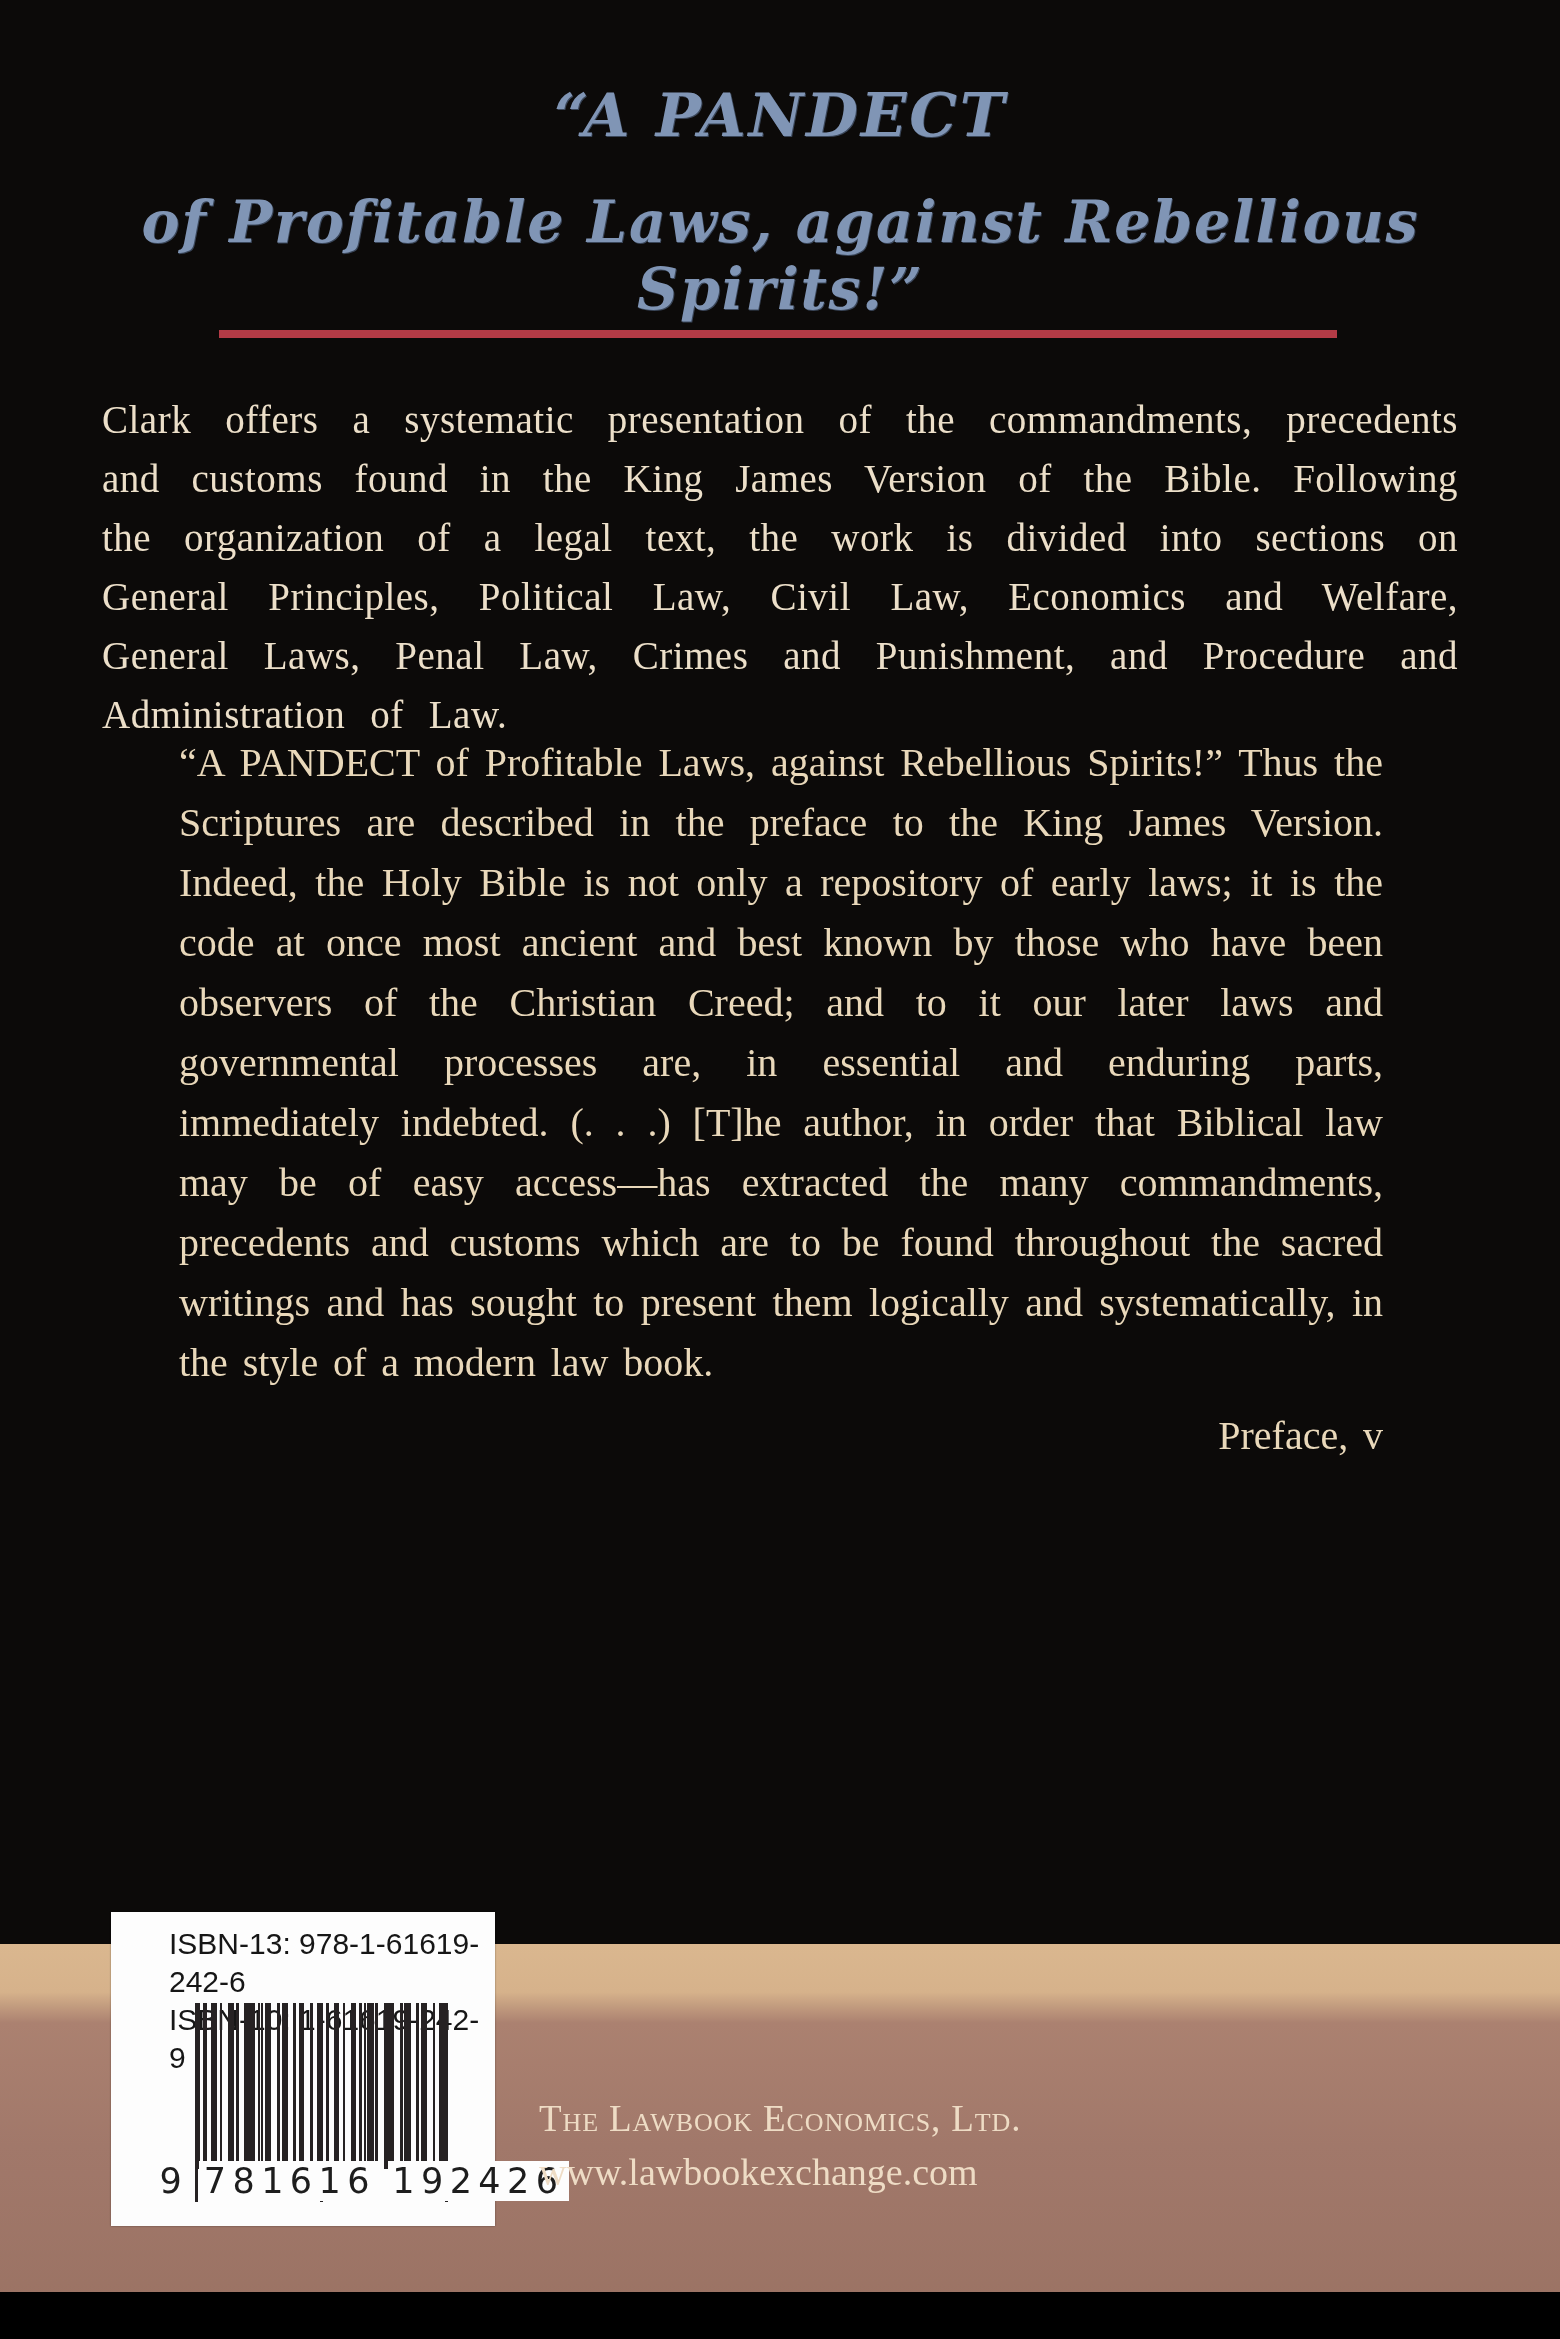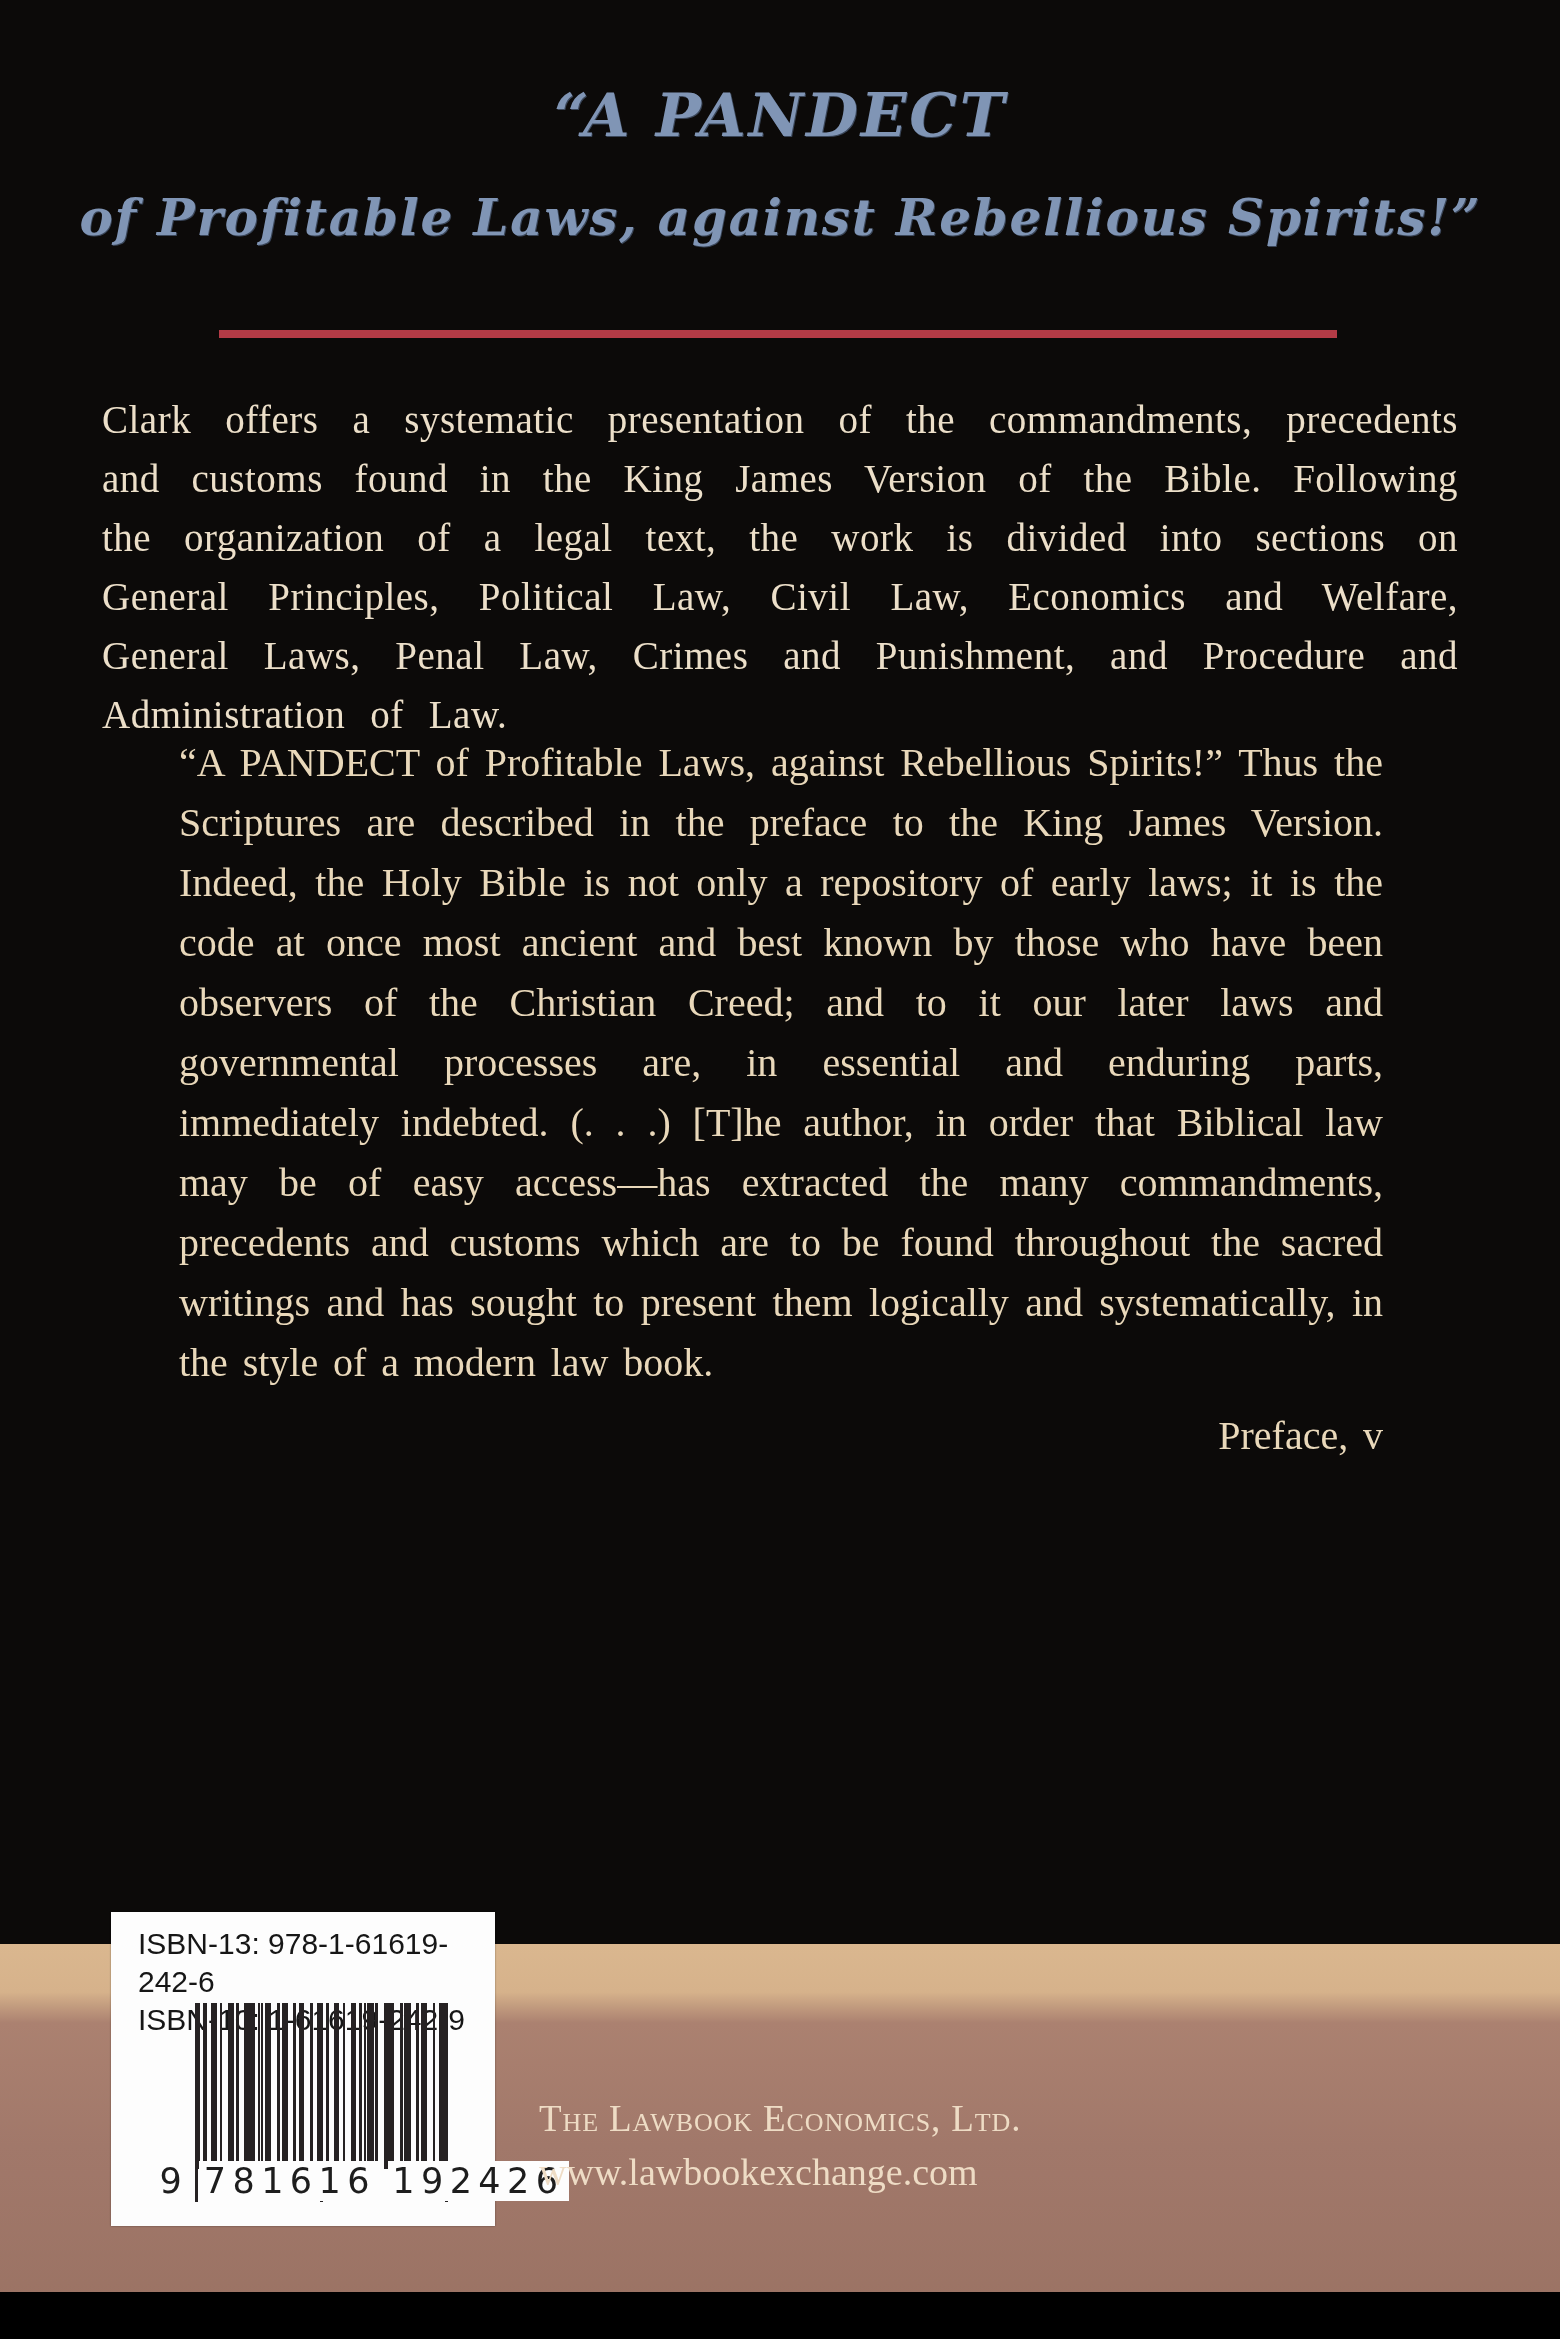--- a/index.html
+++ b/index.html
@@ -22,21 +22,21 @@
     font-style: italic;
     font-weight: bold;
   }
   .title-line1 {
     font-size: 60px;
     letter-spacing: 2.7px;
     text-shadow: 0.9px 0.9px 0 #3a4659;
   }
   .title-line2 {
     margin-top: 38px;
-    font-size: 50px;
+    font-size: 57px;
     letter-spacing: 1.8px;
     text-shadow: 0.9px 0.9px 0 #3a4659;
   }
 
   
   .red-rule {
     position: absolute;
     top: 330px;
     left: 219px;
     width: 1118px;
@@ -96,21 +96,21 @@
     width: 384px;
     height: 314px;
     background: #fdfdfd;
     box-shadow: 0 0 1.8px rgba(0,0,0,0.4);
   }
   .isbn-line {
     font-family: "Liberation Sans", sans-serif;
     color: #161616;
     font-size: 30px;
     line-height: 38px;
-    margin-left: 27px;
+    margin-left: 58px;
   }
   .isbn-13 { margin-top: 12.8px; }
   .barcode-bars {
     position: absolute;
     top: 91px;
     left: 84px;
     width: 252px;
     height: 166px;
     background-image:
       repeating-linear-gradient(90deg, #262223 0 2.7px, transparent 2.7px 8.2px),

